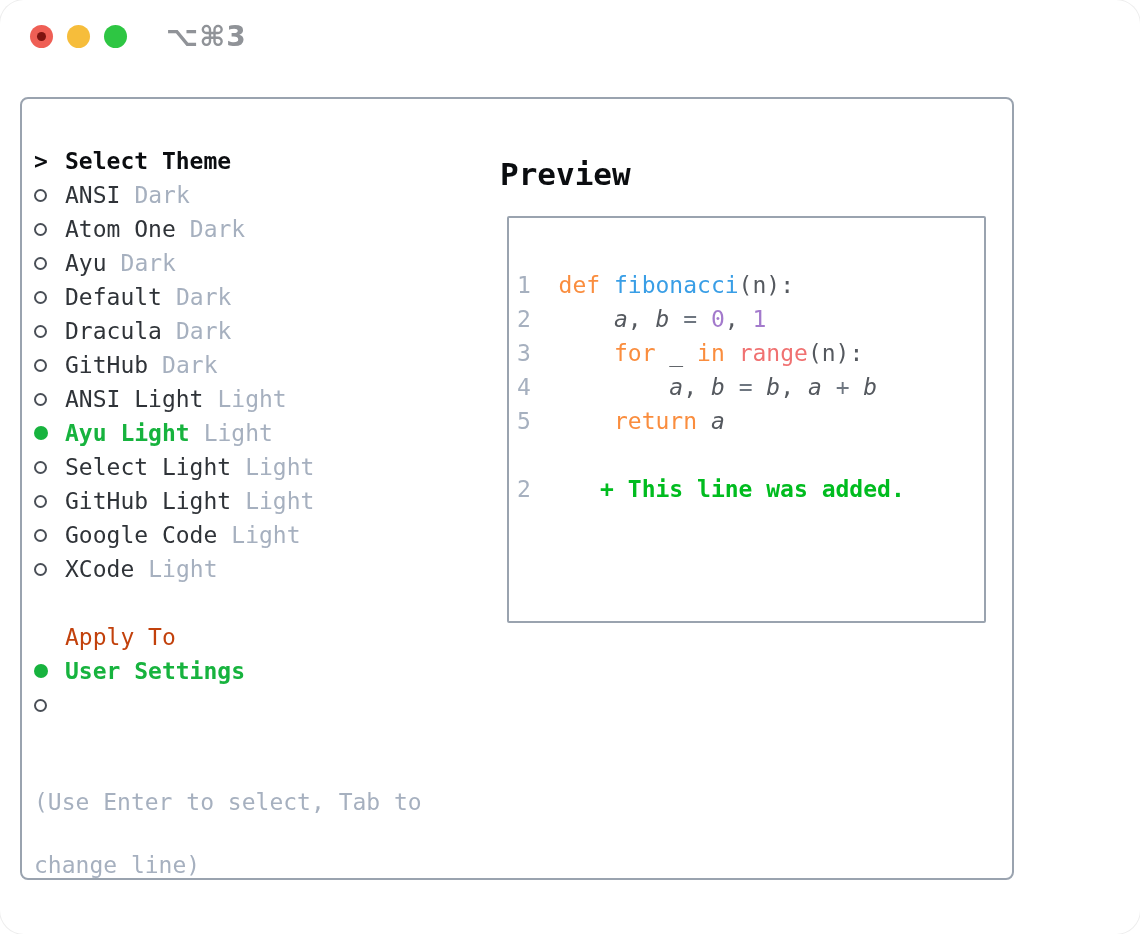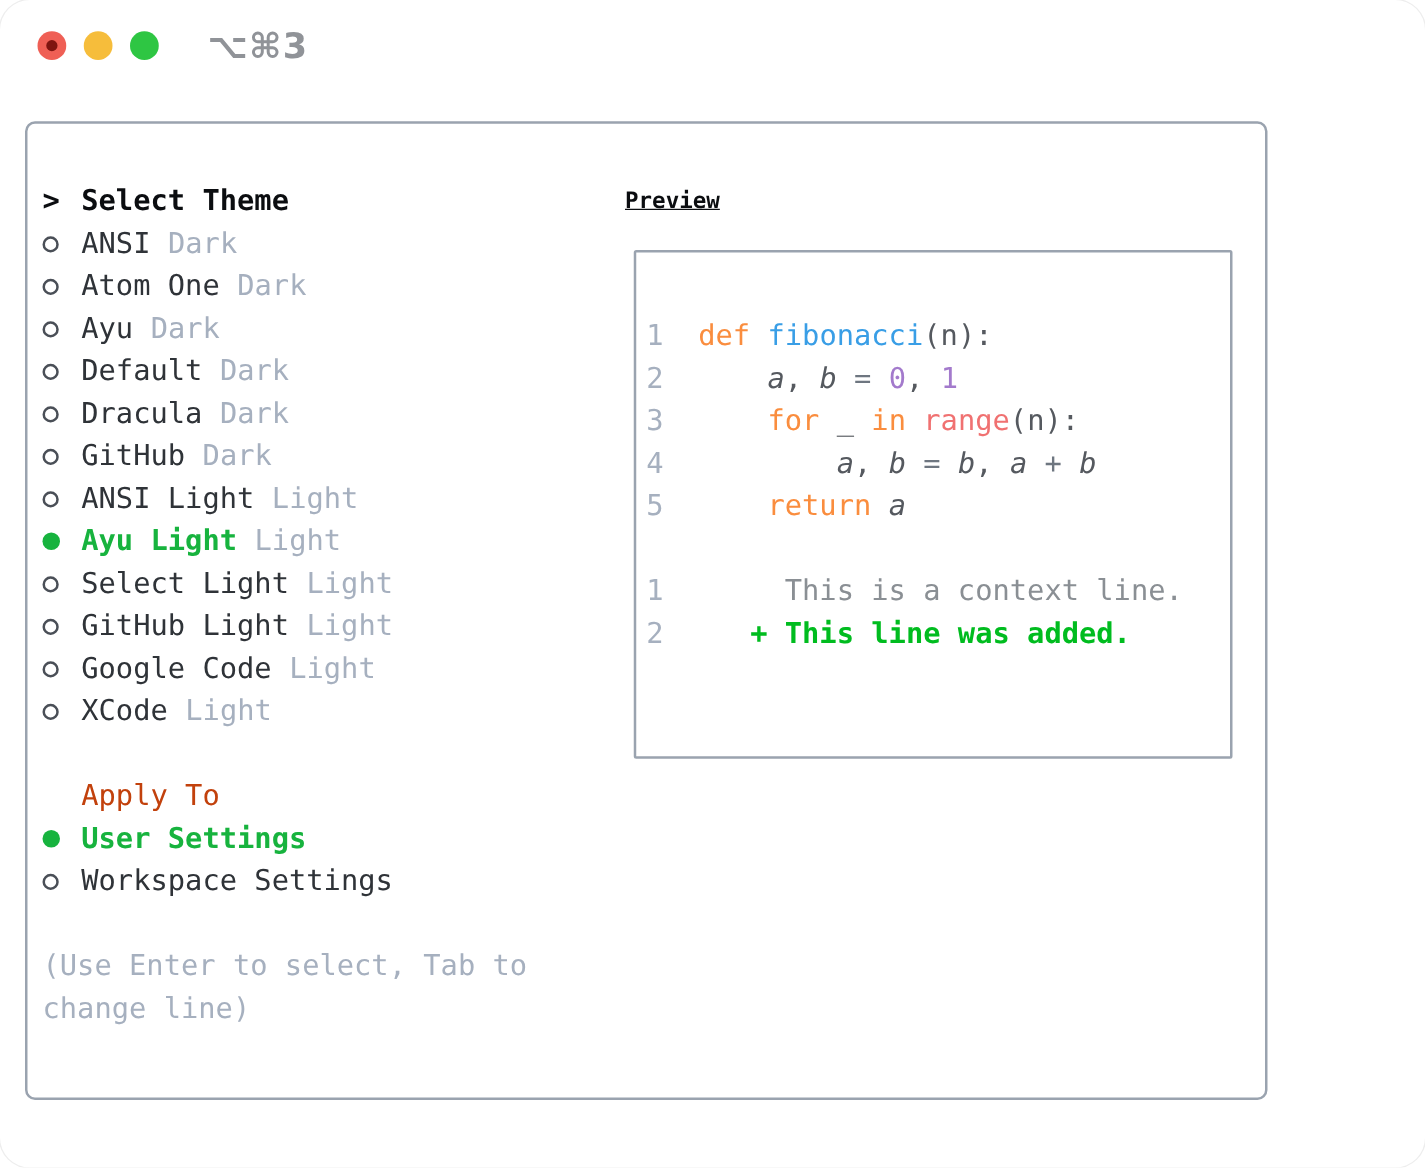--- a/index.html
+++ b/index.html
@@ -47,28 +47,28 @@
   .marker{width:31px;flex:0 0 31px;display:flex;align-items:center;}
   .arrow{font-weight:700;color:#0B0D10;}
   .radio{width:13px;height:13px;border:2px solid #4A4F57;border-radius:50%;}
   .radio.filled{width:14px;height:14px;border:none;background:var(--c-green);}
   .list-title{font-weight:700;color:#0B0D10;}
   .name{color:var(--c-text);}
   .row.selected .name{color:var(--c-green);font-weight:bold;}
   .tag{color:var(--c-muted);margin-left:14px;}
   .spacer{height:34px;}
   .apply-title{color:#c2410c;}
-  .hint-line{height:34px;line-height:34px;color:var(--c-muted);white-space:pre;}
+  .hint-line{height:34px;line-height:34px;color:var(--c-muted);white-space:pre;margin-top:29px;}
   
   .preview-title{
-    position:absolute;left:478px;top:45px;height:34px;line-height:34px;
-    font-size:18px;font-weight:700;color:#0B0D10;text-decoration:underline;
+    position:absolute;left:478px;top:58px;height:34px;line-height:34px;
+    font-size:31px;font-weight:700;color:#0B0D10;
   }
   .preview-box{
-    position:absolute;left:485px;top:101px;width:479px;height:407px;
+    position:absolute;left:485px;top:117px;width:479px;height:407px;
     border:2px solid var(--c-border);border-radius:2px;background:#fff;
     padding:50px 0 0 8px;overflow:hidden;
   }
   .code-line{height:34px;line-height:34px;font-size:23px;white-space:pre;}
   .tok-ln{color:var(--c-ln);}
   .tok-sp{color:var(--c-pl);}
   .tok-kw{color:var(--c-kw);}
   .tok-fn{color:var(--c-fn);}
   .tok-call{color:var(--c-call);}
   .tok-num{color:var(--c-num);}
@@ -118,36 +118,35 @@
 
       <div class="spacer"></div>
 
       <div class="row">
         <span class="marker"></span>
         <span class="apply-title">Apply To</span>
       </div>
 
       <div>
           <div class="row selected"><span class="marker"><span class="radio filled"></span></span><span class="name">User Settings</span></div>
-          <div class="row"><span class="marker"><span class="radio"></span></span><span class="name">Workspace Settings</span></div>
+          <div class="row"><span class="marker"><span class="radio"></span></span></div>
         </div>
 
       <div class="spacer"></div>
 
       <div class="hint-line">(Use Enter to select, Tab to</div>
       <div class="hint-line">change line)</div>
     </div>
 
     <div class="preview-title">Preview</div>
 
     <div class="preview-box">
         <div class="code-line"><span class="tok-ln">1</span><span class="tok-sp">  </span><span class="tok-kw">def</span><span class="tok-sp"> </span><span class="tok-fn">fibonacci</span><span class="tok-pl">(</span><span class="tok-pl">n</span><span class="tok-pl">):</span></div>
         <div class="code-line"><span class="tok-ln">2</span><span class="tok-sp">      </span><span class="tok-var">a</span><span class="tok-pl">, </span><span class="tok-var">b</span><span class="tok-sp"> </span><span class="tok-op">=</span><span class="tok-sp"> </span><span class="tok-num">0</span><span class="tok-pl">, </span><span class="tok-num">1</span></div>
         <div class="code-line"><span class="tok-ln">3</span><span class="tok-sp">      </span><span class="tok-kw">for</span><span class="tok-sp"> </span><span class="tok-pl">_</span><span class="tok-sp"> </span><span class="tok-kw">in</span><span class="tok-sp"> </span><span class="tok-call">range</span><span class="tok-pl">(</span><span class="tok-pl">n</span><span class="tok-pl">):</span></div>
         <div class="code-line"><span class="tok-ln">4</span><span class="tok-sp">          </span><span class="tok-var">a</span><span class="tok-pl">, </span><span class="tok-var">b</span><span class="tok-sp"> </span><span class="tok-op">=</span><span class="tok-sp"> </span><span class="tok-var">b</span><span class="tok-pl">, </span><span class="tok-var">a</span><span class="tok-sp"> </span><span class="tok-op">+</span><span class="tok-sp"> </span><span class="tok-var">b</span></div>
         <div class="code-line"><span class="tok-ln">5</span><span class="tok-sp">      </span><span class="tok-kw">return</span><span class="tok-sp"> </span><span class="tok-var">a</span></div>
         <div class="code-line"></div>
-        <div class="code-line"><span class="tok-ln">1</span><span class="tok-sp">       </span><span class="tok-ctx">This is a context line.</span></div>
         <div class="code-line"><span class="tok-ln">2</span><span class="tok-sp">     </span><span class="tok-add">+ This line was added.</span></div>
       </div>
 
   </div>
 </div>
 
 </body></html>

